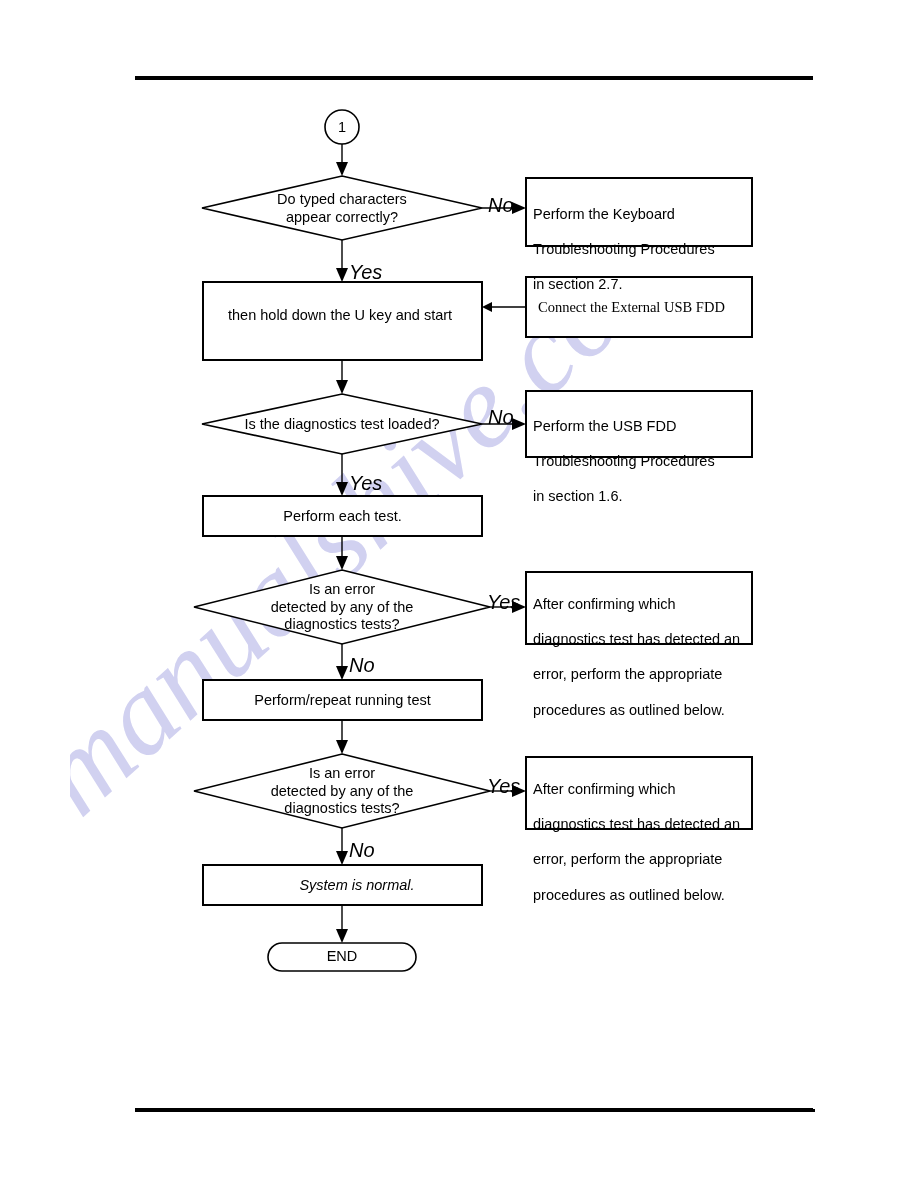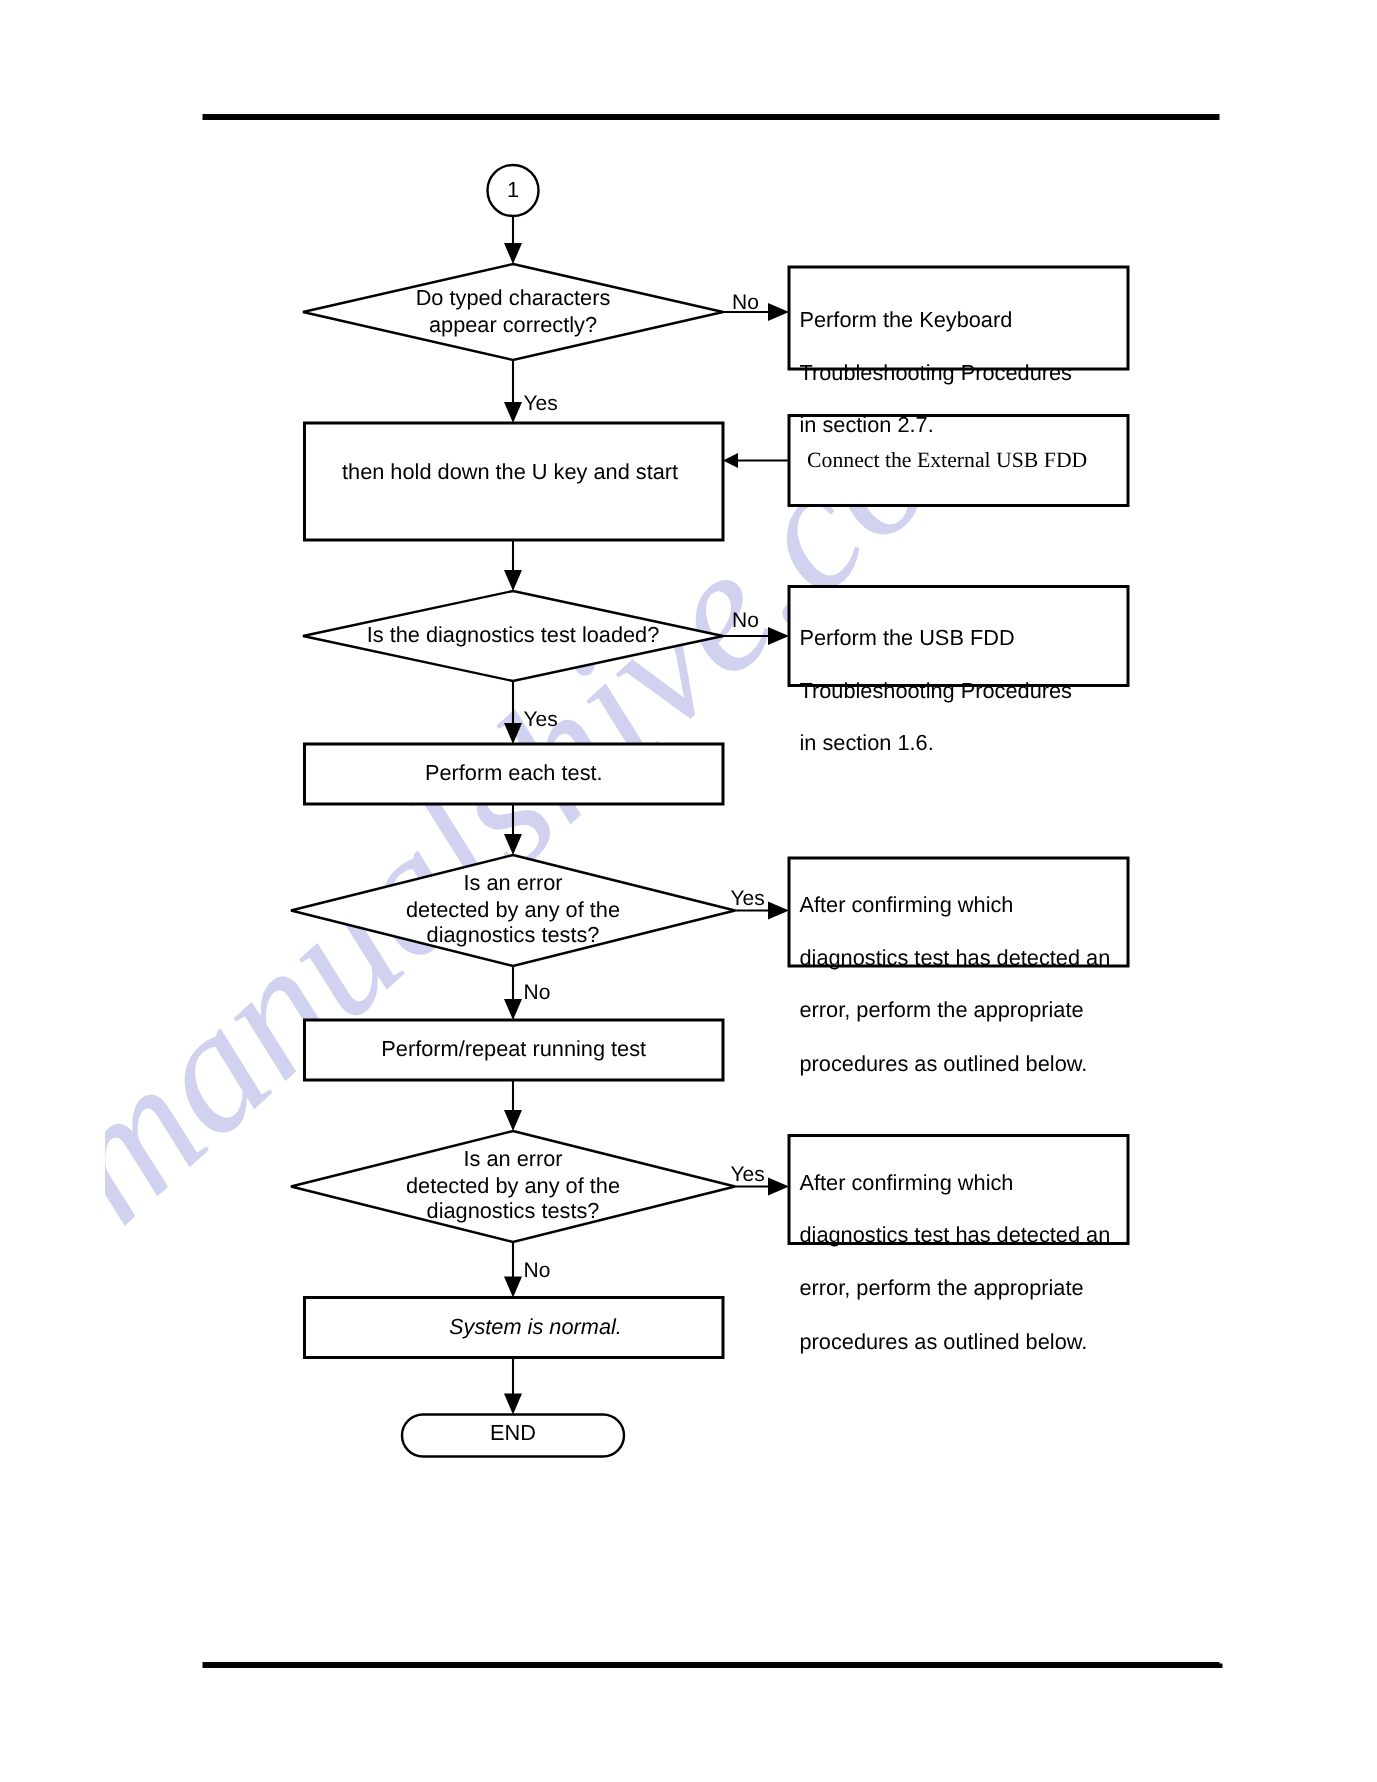--- a/index.html
+++ b/index.html
@@ -95,22 +95,23 @@
   }
   .node-label {
     text-align: center;
     font-size: 14.5px;
   }
   .box-text {
     font-size: 14.5px;
     text-align: left;
   }
   .edge-label {
-    font-size: 14px;
+    font-size: 20px;
     text-align: left;
+    font-style: italic;
   }
   .connector-num {
     font-size: 14.5px;
     text-align: center;
     width: 30px;
   }
   .terminal-label {
     font-size: 14.5px;
     text-align: center;
   }

